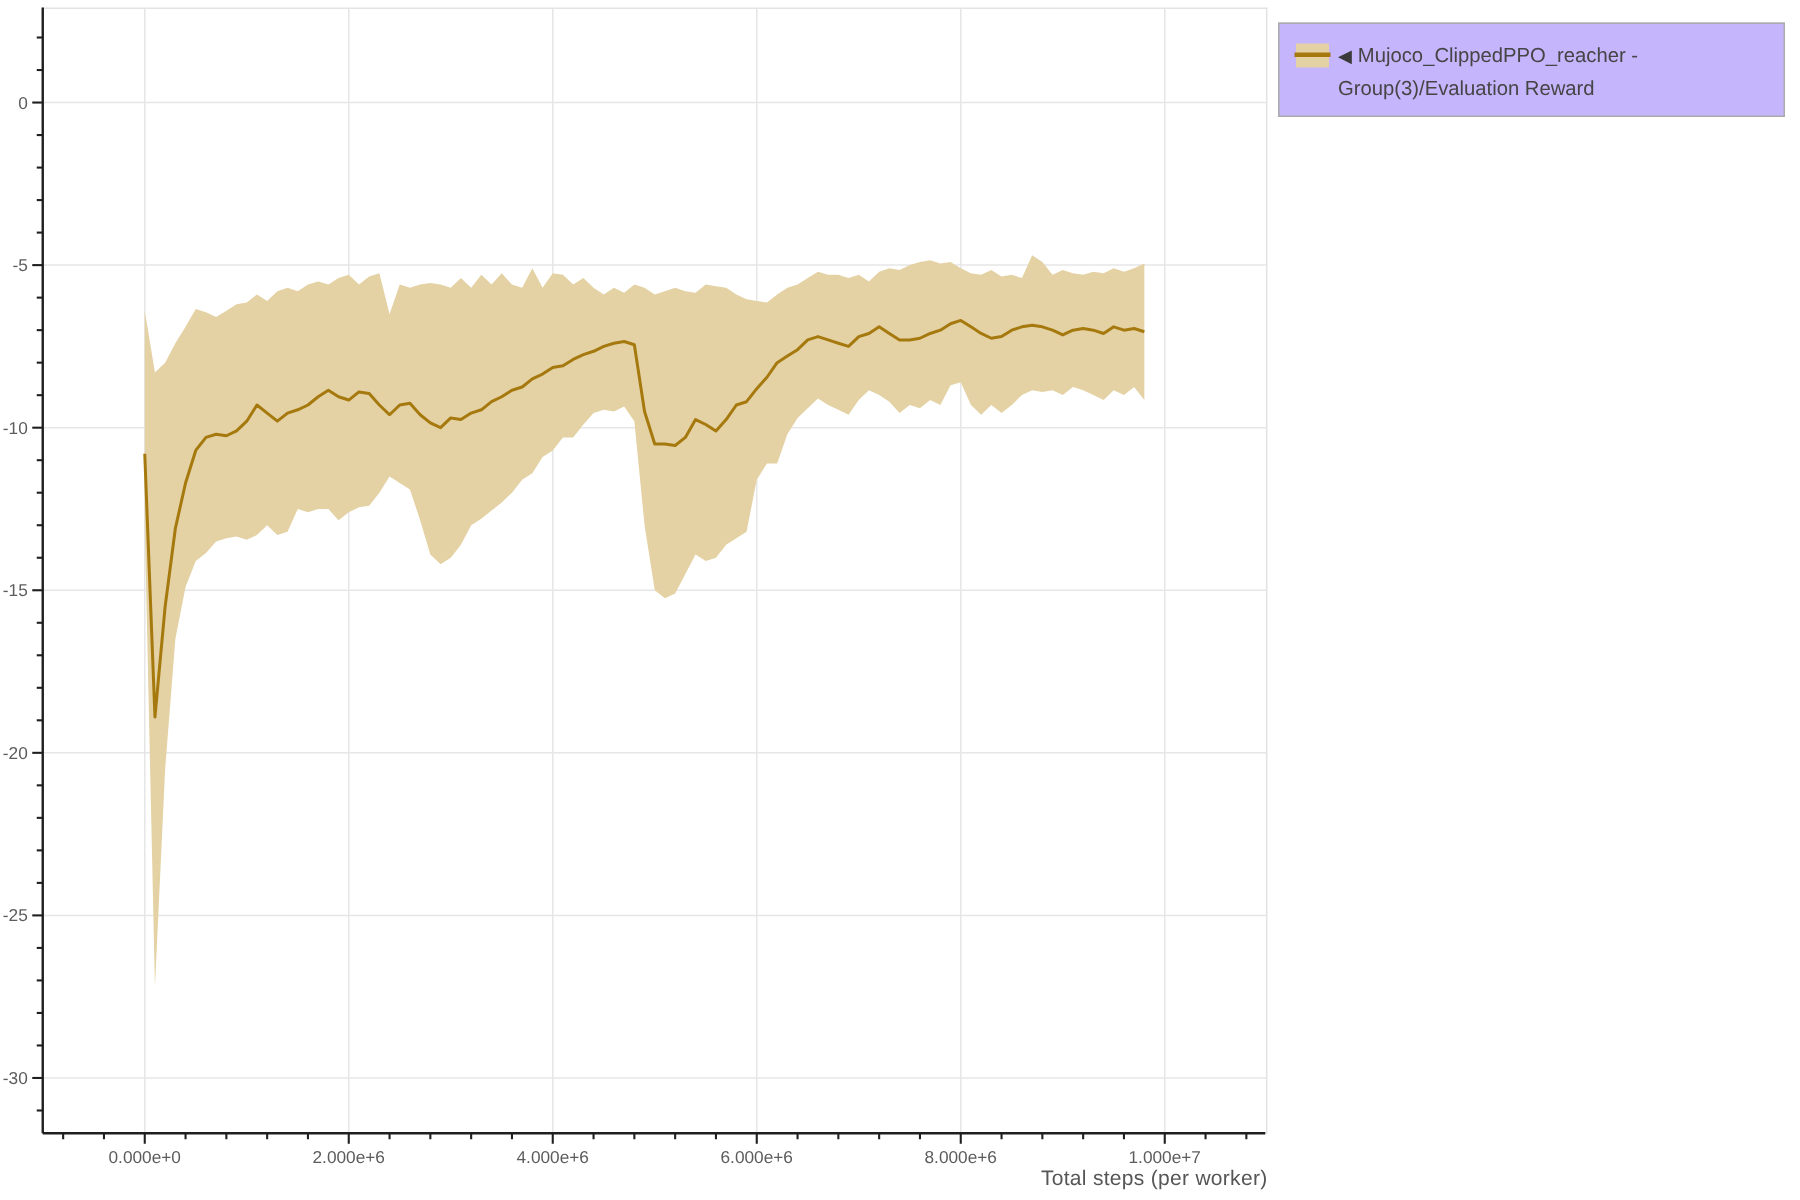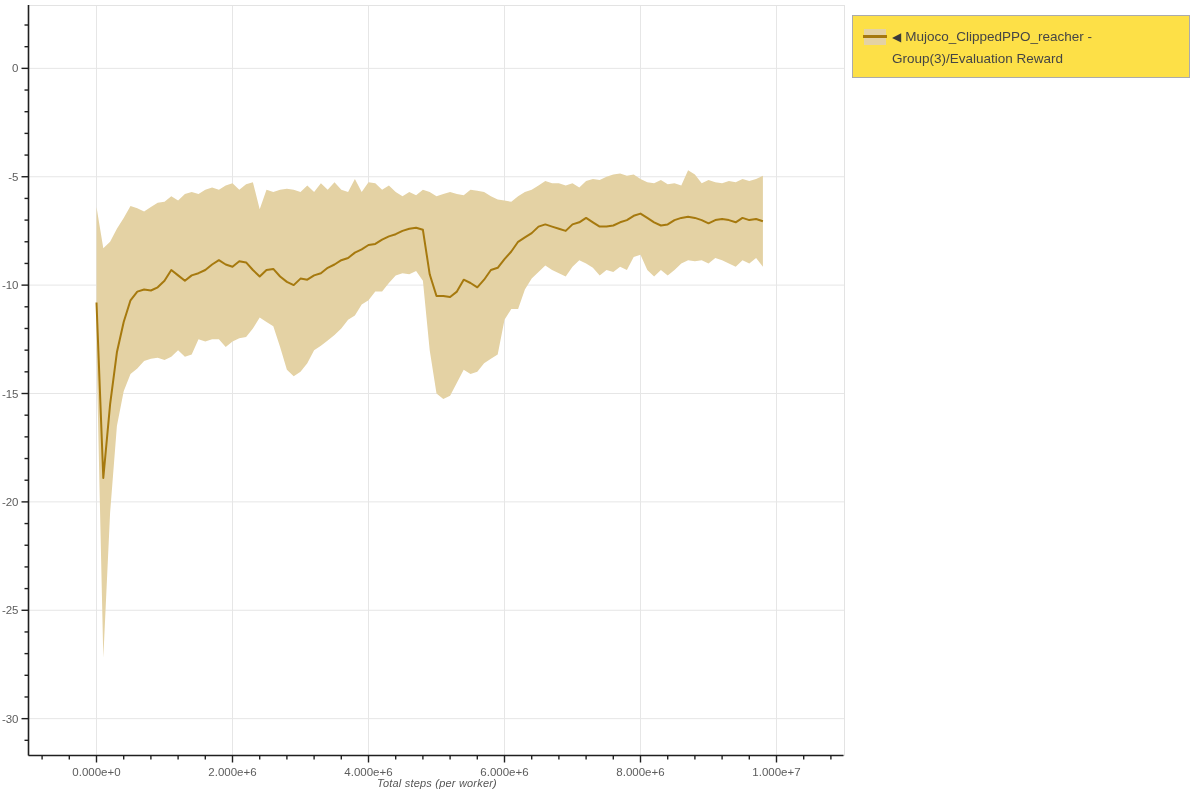--- a/index.html
+++ b/index.html
@@ -1,22 +1,22 @@
 <!DOCTYPE html>
 <html><head>
 <meta charset="utf-8">
 <style>
   html,body{margin:0;padding:0;background:#ffffff;overflow:hidden;}
   .stage{position:relative;width:1200px;height:800px;background:#ffffff;
          font-family:"Liberation Sans",sans-serif;}
   #chart-svg{position:absolute;left:0;top:0;}
-  .xaxis-title{position:absolute;left:29px;top:777px;width:816px;text-align:center;
-               font-style:italic;font-size:11px;color:#565656;letter-spacing:.2px;}
+  .xaxis-title{position:absolute;left:29px;top:777px;width:816px;text-align:right;
+               font-size:14px;color:#565656;letter-spacing:.2px;}
   .legend{position:absolute;left:852px;top:15px;width:338px;box-sizing:border-box;
-          background:#fde047;border:1px solid #ababab;padding:10px 10px 8px 10px;}
+          background:#c4b5fd;border:1px solid #ababab;padding:10px 10px 8px 10px;}
   .legend-item{display:flex;align-items:flex-start;cursor:pointer;}
   .swatch{position:relative;display:inline-block;width:22px;height:16px;margin:3px 6px 0 1px;
           flex:0 0 auto;}
   .swatch-line{position:absolute;left:-1px;right:-1px;top:6px;height:3px;}
   .legend-text{display:inline-block;width:298px;font-size:13.5px;line-height:21px;color:#454545;}
   .legend-marker{color:#3a3a3a;margin-right:4px;font-size:12px;}
   svg text{font-family:"Liberation Sans",sans-serif;}
 </style>
 </head>
 <body>

